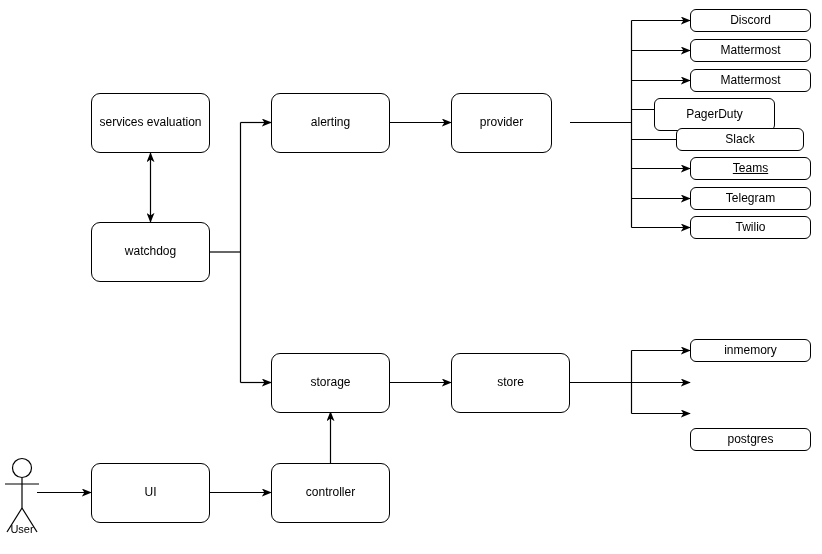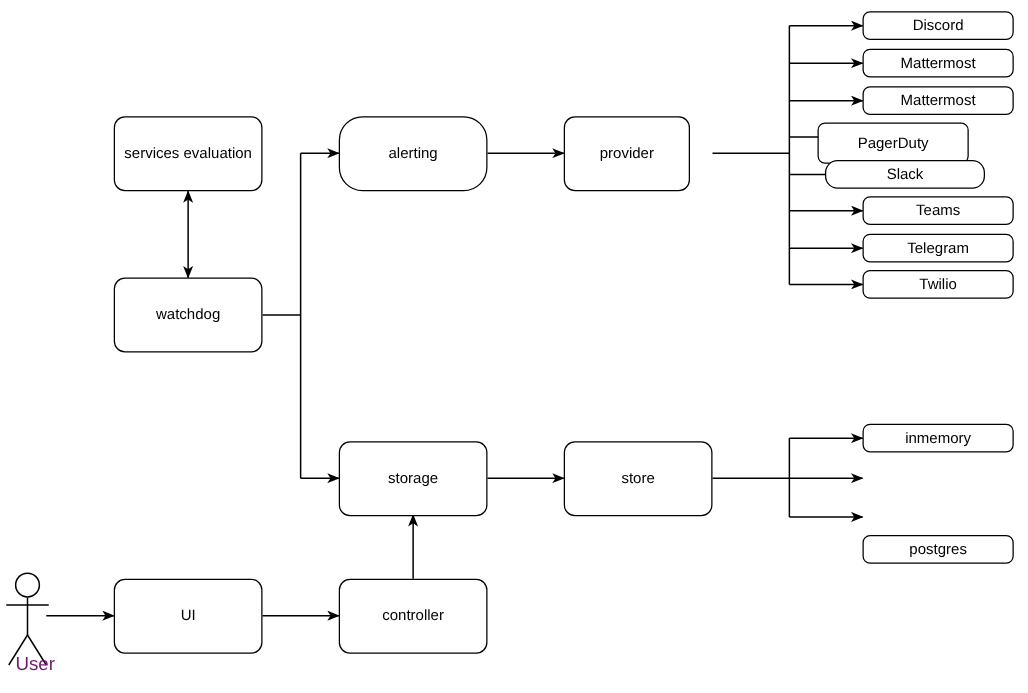--- a/index.html
+++ b/index.html
@@ -38,23 +38,23 @@
     line-height: 1.1;
     text-align: center;
     z-index: 2;
   }
   .node.small {
     border-radius: 6px;
     font-size: 12px;
   }
   .actor-label {
     position: absolute;
-    font-size: 15px;
-    color: #701a75;
-    text-align: right;
+    font-size: 11px;
+    color: #000000;
+    text-align: center;
     white-space: nowrap;
     z-index: 2;
   }
 </style>
 </head>
 <body>
 
 <div id="canvas">
 
   <svg id="wires" viewBox="0 0 822 554" xmlns="http://www.w3.org/2000/svg">
@@ -117,21 +117,21 @@
   </svg>
 
   <div class="node" style="left:91px; top:93px; width:119px; height:60px;">
     <span>services evaluation</span>
   </div>
 
   <div class="node" style="left:91px; top:222px; width:119px; height:60px;">
     <span>watchdog</span>
   </div>
 
-  <div class="node" style="left:271px; top:93px; width:119px; height:60px;border-radius:19px;">
+  <div class="node" style="left:271px; top:93px; width:119px; height:60px;">
     <span>alerting</span>
   </div>
 
   <div class="node" style="left:451px; top:93px; width:101px; height:60px;">
     <span>provider</span>
   </div>
 
   <div class="node" style="left:271px; top:353px; width:119px; height:60px;">
     <span>storage</span>
   </div>
@@ -153,24 +153,24 @@
   </div>
   <div class="node small" style="left:690px; top:39px; width:121px; height:23px;">
     <span>Mattermost</span>
   </div>
   <div class="node small" style="left:690px; top:69px; width:121px; height:23px;">
     <span>Mattermost</span>
   </div>
   <div class="node small" style="left:654px; top:98px; width:121px; height:33px;">
     <span>PagerDuty</span>
   </div>
-  <div class="node small" style="left:660px; top:128px; width:128px; height:23px;border-radius:10px;">
+  <div class="node small" style="left:676px; top:128px; width:128px; height:23px;">
     <span>Slack</span>
   </div>
-  <div class="node small" style="left:690px; top:157px; width:121px; height:23px;">
+  <div class="node small" style="left:690px; top:157px; width:121px; height:23px;text-decoration:underline;">
     <span>Teams</span>
   </div>
   <div class="node small" style="left:690px; top:187px; width:121px; height:23px;">
     <span>Telegram</span>
   </div>
   <div class="node small" style="left:690px; top:216px; width:121px; height:23px;">
     <span>Twilio</span>
   </div>
 
   <div class="node small" style="left:690px; top:339px; width:121px; height:23px;">

